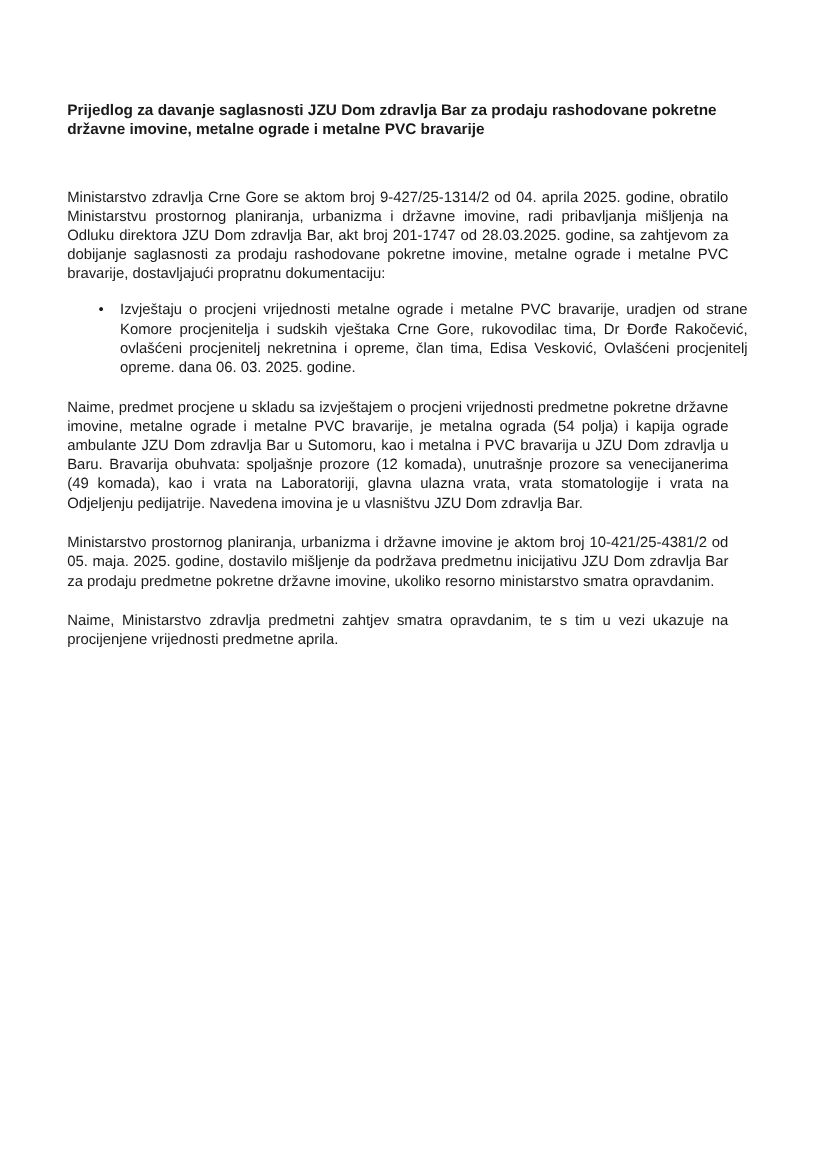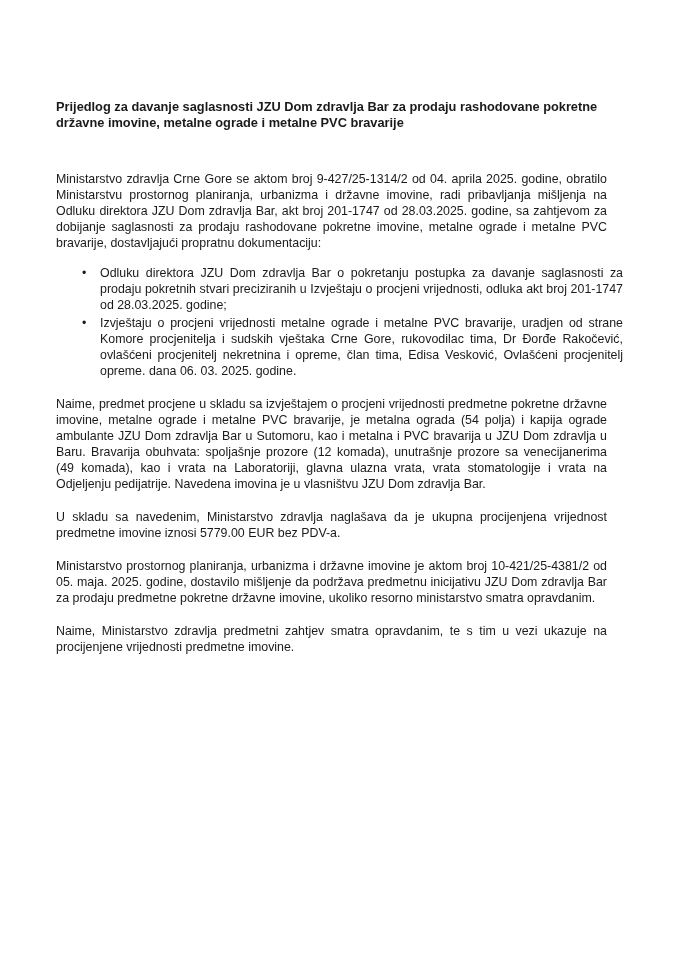--- a/index.html
+++ b/index.html
@@ -1,38 +1,36 @@
 <!DOCTYPE html>
 <html><head>
   <meta charset="utf-8">
   <style>
     html, body { margin: 0; padding: 0; background: #ffffff; }
     body { width: 679px; height: 960px; position: relative; overflow: hidden; }
     .page {
-      position: absolute; left: 56px; top: 99px; width: 567px;
+      position: absolute; left: 56px; top: 84px; width: 567px;
       font-family: "Liberation Sans", sans-serif; color: #1a1a1a;
       font-size: 12.4px; line-height: 16px;
     }
     .title { font-weight: bold; font-size: 12.8px; line-height: 16px; margin: 0 0 40px 0; text-align: left; }
     p { margin: 0 16px 17px 0; text-align: justify; }
     .intro { margin-bottom: 14px; }
     ul { margin: 0 0 17px 0; padding-left: 44px; list-style: none; }
     li { position: relative; text-align: justify; margin: 0 0 2px 0; }
     li::before { content: "\2022"; position: absolute; left: -18px; top: 0; }
   </style>
 </head>
 <body>
 
 <div class="page">
   <div class="title">Prijedlog za davanje saglasnosti JZU Dom zdravlja Bar za prodaju rashodovane pokretne državne imovine, metalne ograde i metalne PVC bravarije</div>
 
   <p class="intro">Ministarstvo zdravlja Crne Gore se aktom broj 9-427/25-1314/2 od 04. aprila 2025. godine, obratilo Ministarstvu prostornog planiranja, urbanizma i državne imovine, radi pribavljanja mišljenja na Odluku direktora JZU Dom zdravlja Bar, akt broj 201-1747 od 28.03.2025. godine, sa zahtjevom za dobijanje saglasnosti za prodaju rashodovane pokretne imovine, metalne ograde i metalne PVC bravarije, dostavljajući propratnu dokumentaciju:</p>
 
   <ul>
-    <li>Odluku direktora JZU Dom zdravlja Bar o pokretanju postupka za davanje saglasnosti za prodaju pokretnih stvari preciziranih u Izvještaju o procjeni vrijednosti, odluka akt broj 201-1747 od 28.03.2025. godine;</li>
     <li>Izvještaju o procjeni vrijednosti metalne ograde i metalne PVC bravarije, uradjen od strane Komore procjenitelja i sudskih vještaka Crne Gore, rukovodilac tima, Dr Đorđe Rakočević, ovlašćeni procjenitelj nekretnina i opreme, član tima, Edisa Vesković, Ovlašćeni procjenitelj opreme. dana 06. 03. 2025. godine.</li>
   </ul>
 
   <p>Naime, predmet procjene u skladu sa izvještajem o procjeni vrijednosti predmetne pokretne državne imovine, metalne ograde i metalne PVC bravarije, je metalna ograda (54 polja) i kapija ograde ambulante JZU Dom zdravlja Bar u Sutomoru, kao i metalna i PVC bravarija u JZU Dom zdravlja u Baru. Bravarija obuhvata: spoljašnje prozore (12 komada), unutrašnje prozore sa venecijanerima (49 komada), kao i vrata na Laboratoriji, glavna ulazna vrata, vrata stomatologije i vrata na Odjeljenju pedijatrije. Navedena imovina je u vlasništvu JZU Dom zdravlja Bar.</p>
-  <p>U skladu sa navedenim, Ministarstvo zdravlja naglašava da je ukupna procijenjena vrijednost predmetne imovine iznosi 5779.00 EUR bez PDV-a.</p>
   <p>Ministarstvo prostornog planiranja, urbanizma i državne imovine je aktom broj 10-421/25-4381/2 od 05. maja. 2025. godine, dostavilo mišljenje da podržava predmetnu inicijativu JZU Dom zdravlja Bar za prodaju predmetne pokretne državne imovine, ukoliko resorno ministarstvo smatra opravdanim.</p>
-  <p>Naime, Ministarstvo zdravlja predmetni zahtjev smatra opravdanim, te s tim u vezi ukazuje na procijenjene vrijednosti predmetne imovine.</p>
+  <p>Naime, Ministarstvo zdravlja predmetni zahtjev smatra opravdanim, te s tim u vezi ukazuje na procijenjene vrijednosti predmetne aprila.</p>
 </div>
 
 </body></html>

